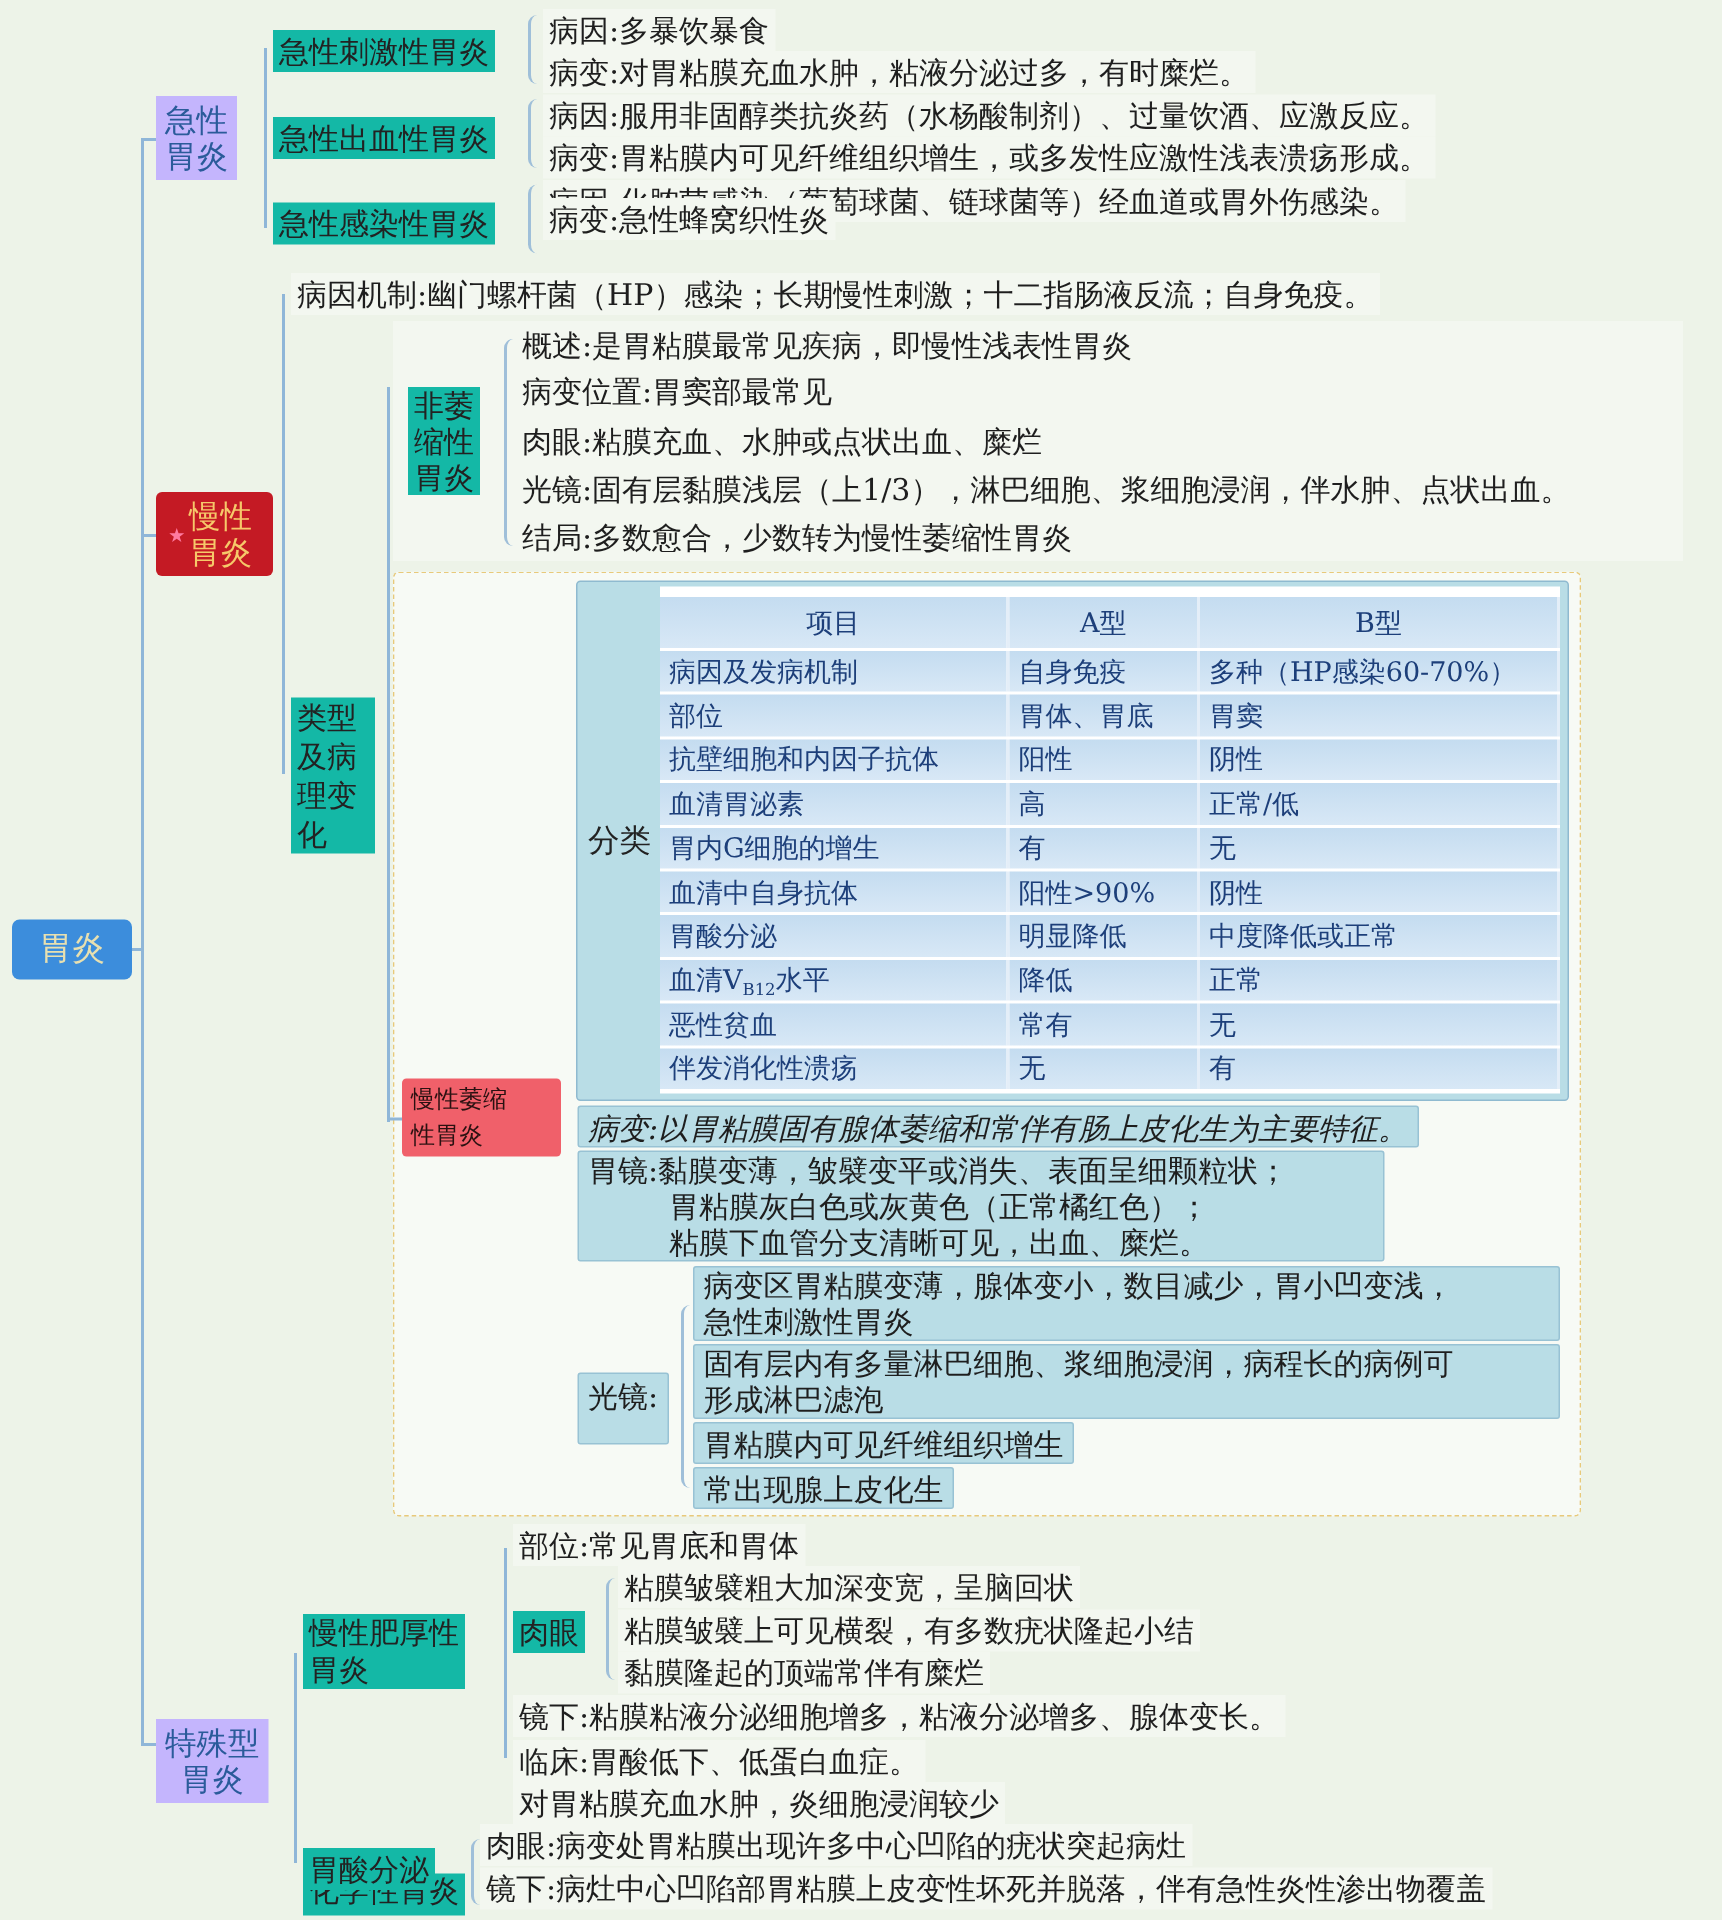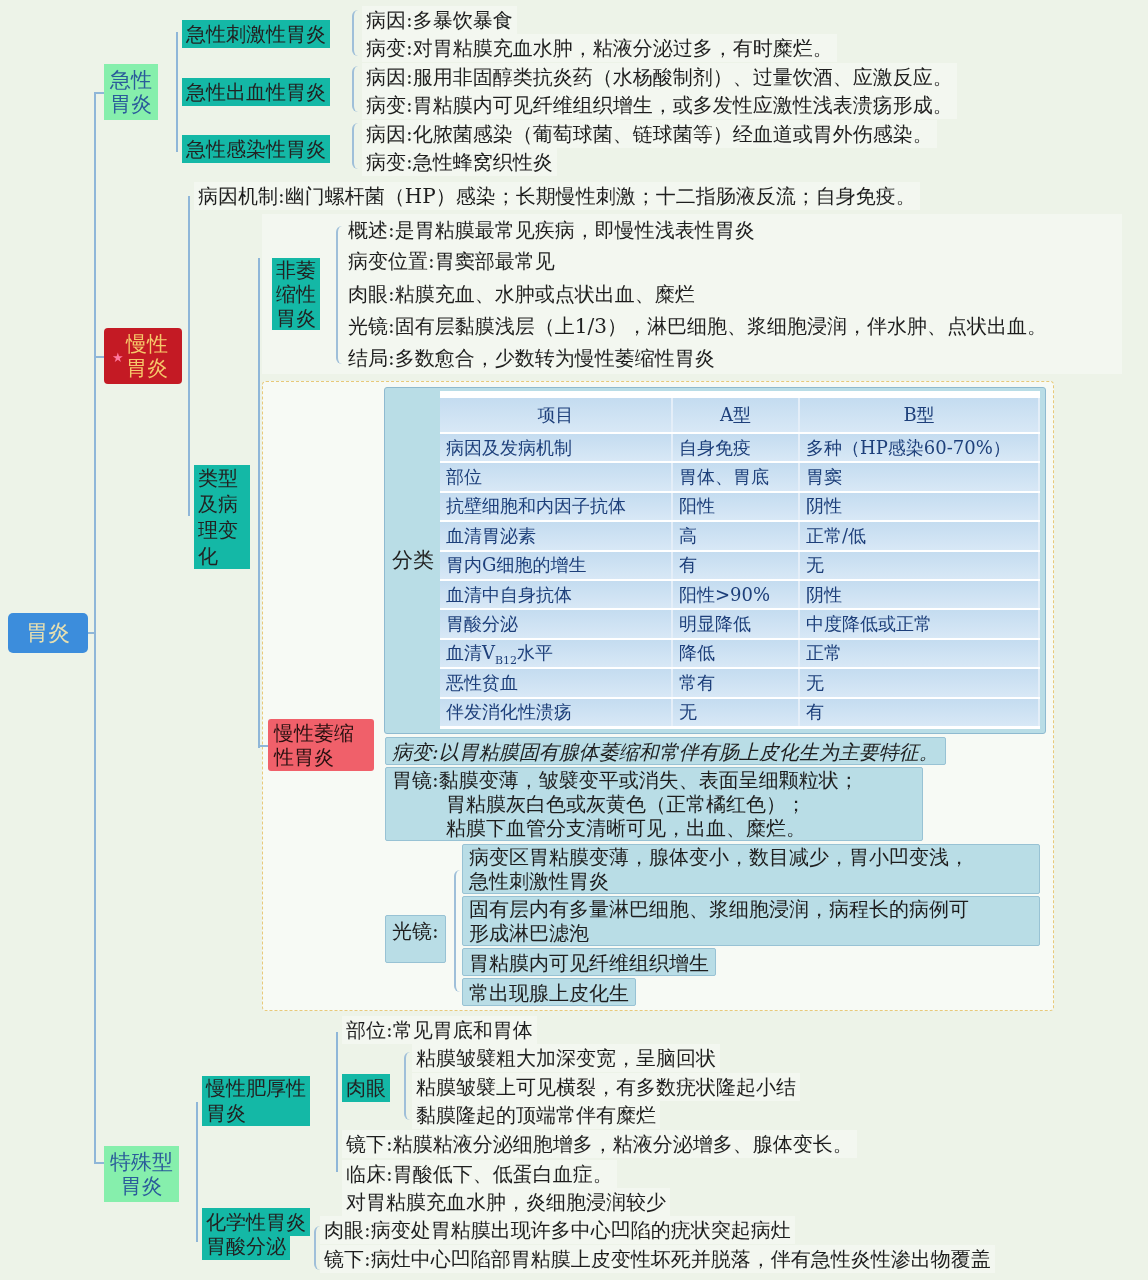--- a/index.html
+++ b/index.html
@@ -16,21 +16,21 @@
   .hline { position: absolute; height: 2px; background: #8fb6d8; }
   .brace { position: absolute; width: 6px; border-left: 2px solid #9fbfd9; border-radius: 6px 0 0 6px; }
 
   .root-node {
     position: absolute; left: 8px; top: 613px; width: 80px; height: 40px;
     background: #3c8ddc; border-radius: 5px; color: #e8e0b0;
     font-size: 22px; line-height: 40px; text-align: center;
   }
   .l1-node {
     position: absolute; font-size: 21px; line-height: 24px; text-align: center;
-    background: #86efac; color: #2a5b9a; padding: 4px 6px;
+    background: #c4b5fd; color: #2a5b9a; padding: 4px 6px;
   }
   .chronic-node {
     position: absolute; left: 104px; top: 328px; width: 78px; height: 56px;
     background: #c41a24; border-radius: 4px; color: #f6c86a;
     font-size: 21px; line-height: 24px; padding: 4px 0 0 22px;
   }
   .chronic-node .star { position: absolute; left: 8px; top: 18px; color: #ff7aa0; font-size: 13px; }
   .sub-label { position: absolute; font-size: 20px; line-height: 28px; color: #222; background: #14b8a6; padding: 0 4px; }
 
   .dashed-box {
@@ -55,21 +55,21 @@
     border-right: 2px solid #e4eef8;
   }
   table.cls-table th { text-align: center; height: 34px; }
   table.cls-table col.c1 { width: 233px; }
   table.cls-table col.c2 { width: 127px; }
   sub { font-size: 11px; }
 
   .atrophic-node {
     position: absolute; left: 268px; top: 719px; width: 106px; height: 52px;
     background: #f0606a; border-radius: 3px; color: #2a1111;
-    font-size: 20px; line-height: 24px; padding: 2px 6px;
+    font-size: 16px; line-height: 24px; padding: 2px 6px;
   }
   .blue-box {
     position: absolute; background: #b9dde6; border: 1px solid #98c2d4;
     font-size: 20px; line-height: 24px; color: #1e1e1e; padding: 0 6px; border-radius: 2px; white-space: nowrap;
   }
 </style>
 </head>
 <body>
 
 <div class="vline" style="left:94px; top:92px; height:1072px;"></div>
@@ -100,21 +100,21 @@
 <div class="txt" style="left:362px; top:34px;">病变:对胃粘膜充血水肿，粘液分泌过多，有时糜烂。</div>
 
 <div class="sub-label" style="left:182px; top:78px;">急性出血性胃炎</div>
 <div class="brace" style="left:352px; top:66px; height:46px;"></div>
 <div class="txt" style="left:362px; top:63px;">病因:服用非固醇类抗炎药（水杨酸制剂）、过量饮酒、应激反应。</div>
 <div class="txt" style="left:362px; top:91px;">病变:胃粘膜内可见纤维组织增生，或多发性应激性浅表溃疡形成。</div>
 
 <div class="sub-label" style="left:182px; top:135px;">急性感染性胃炎</div>
 <div class="brace" style="left:352px; top:123px; height:46px;"></div>
 <div class="txt" style="left:362px; top:120px;">病因:化脓菌感染（葡萄球菌、链球菌等）经血道或胃外伤感染。</div>
-<div class="txt" style="left:362px; top:148px;text-align:center;">病变:急性蜂窝织性炎</div>
+<div class="txt" style="left:362px; top:132px;text-align:center;">病变:急性蜂窝织性炎</div>
 
 <div class="chronic-node">
   <span class="star">★</span>
   <div>慢性</div>
   <div>胃炎</div>
 </div>
 
 <div class="txt" style="left:194px; top:182px;">病因机制:幽门螺杆菌（HP）感染；长期慢性刺激；十二指肠液反流；自身免疫。</div>
 
 <div class="sub-label" style="left:194px; top:465px; width:56px; line-height:26px; white-space:normal;">
@@ -247,19 +247,19 @@
 </div>
 <div class="txt" style="left:342px; top:1016px;">部位:常见胃底和胃体</div>
 <div class="sub-label" style="left:342px; top:1074px;">肉眼</div>
 <div class="brace" style="left:404px; top:1052px; height:68px;"></div>
 <div class="txt" style="left:412px; top:1044px;">粘膜皱襞粗大加深变宽，呈脑回状</div>
 <div class="txt" style="left:412px; top:1073px;">粘膜皱襞上可见横裂，有多数疣状隆起小结</div>
 <div class="txt" style="left:412px; top:1101px;">黏膜隆起的顶端常伴有糜烂</div>
 <div class="txt" style="left:342px; top:1130px;">镜下:粘膜粘液分泌细胞增多，粘液分泌增多、腺体变长。</div>
 <div class="txt" style="left:342px; top:1160px;">临床:胃酸低下、低蛋白血症。</div>
 
-<div class="sub-label" style="left:202px; top:1208px;">化学性胃炎</div>
+<div class="sub-label" style="left:202px; top:1249px;font-family:Liberation Mono, monospace;">化学性胃炎</div>
 <div class="txt" style="left:342px; top:1188px;">对胃粘膜充血水肿，炎细胞浸润较少</div>
 
 <div class="sub-label" style="left:202px; top:1232px;">胃酸分泌</div>
 <div class="brace" style="left:314px; top:1226px; height:44px;"></div>
 <div class="txt" style="left:320px; top:1216px;">肉眼:病变处胃粘膜出现许多中心凹陷的疣状突起病灶</div>
 <div class="txt" style="left:320px; top:1245px;">镜下:病灶中心凹陷部胃粘膜上皮变性坏死并脱落，伴有急性炎性渗出物覆盖</div>
 
 </body></html>

